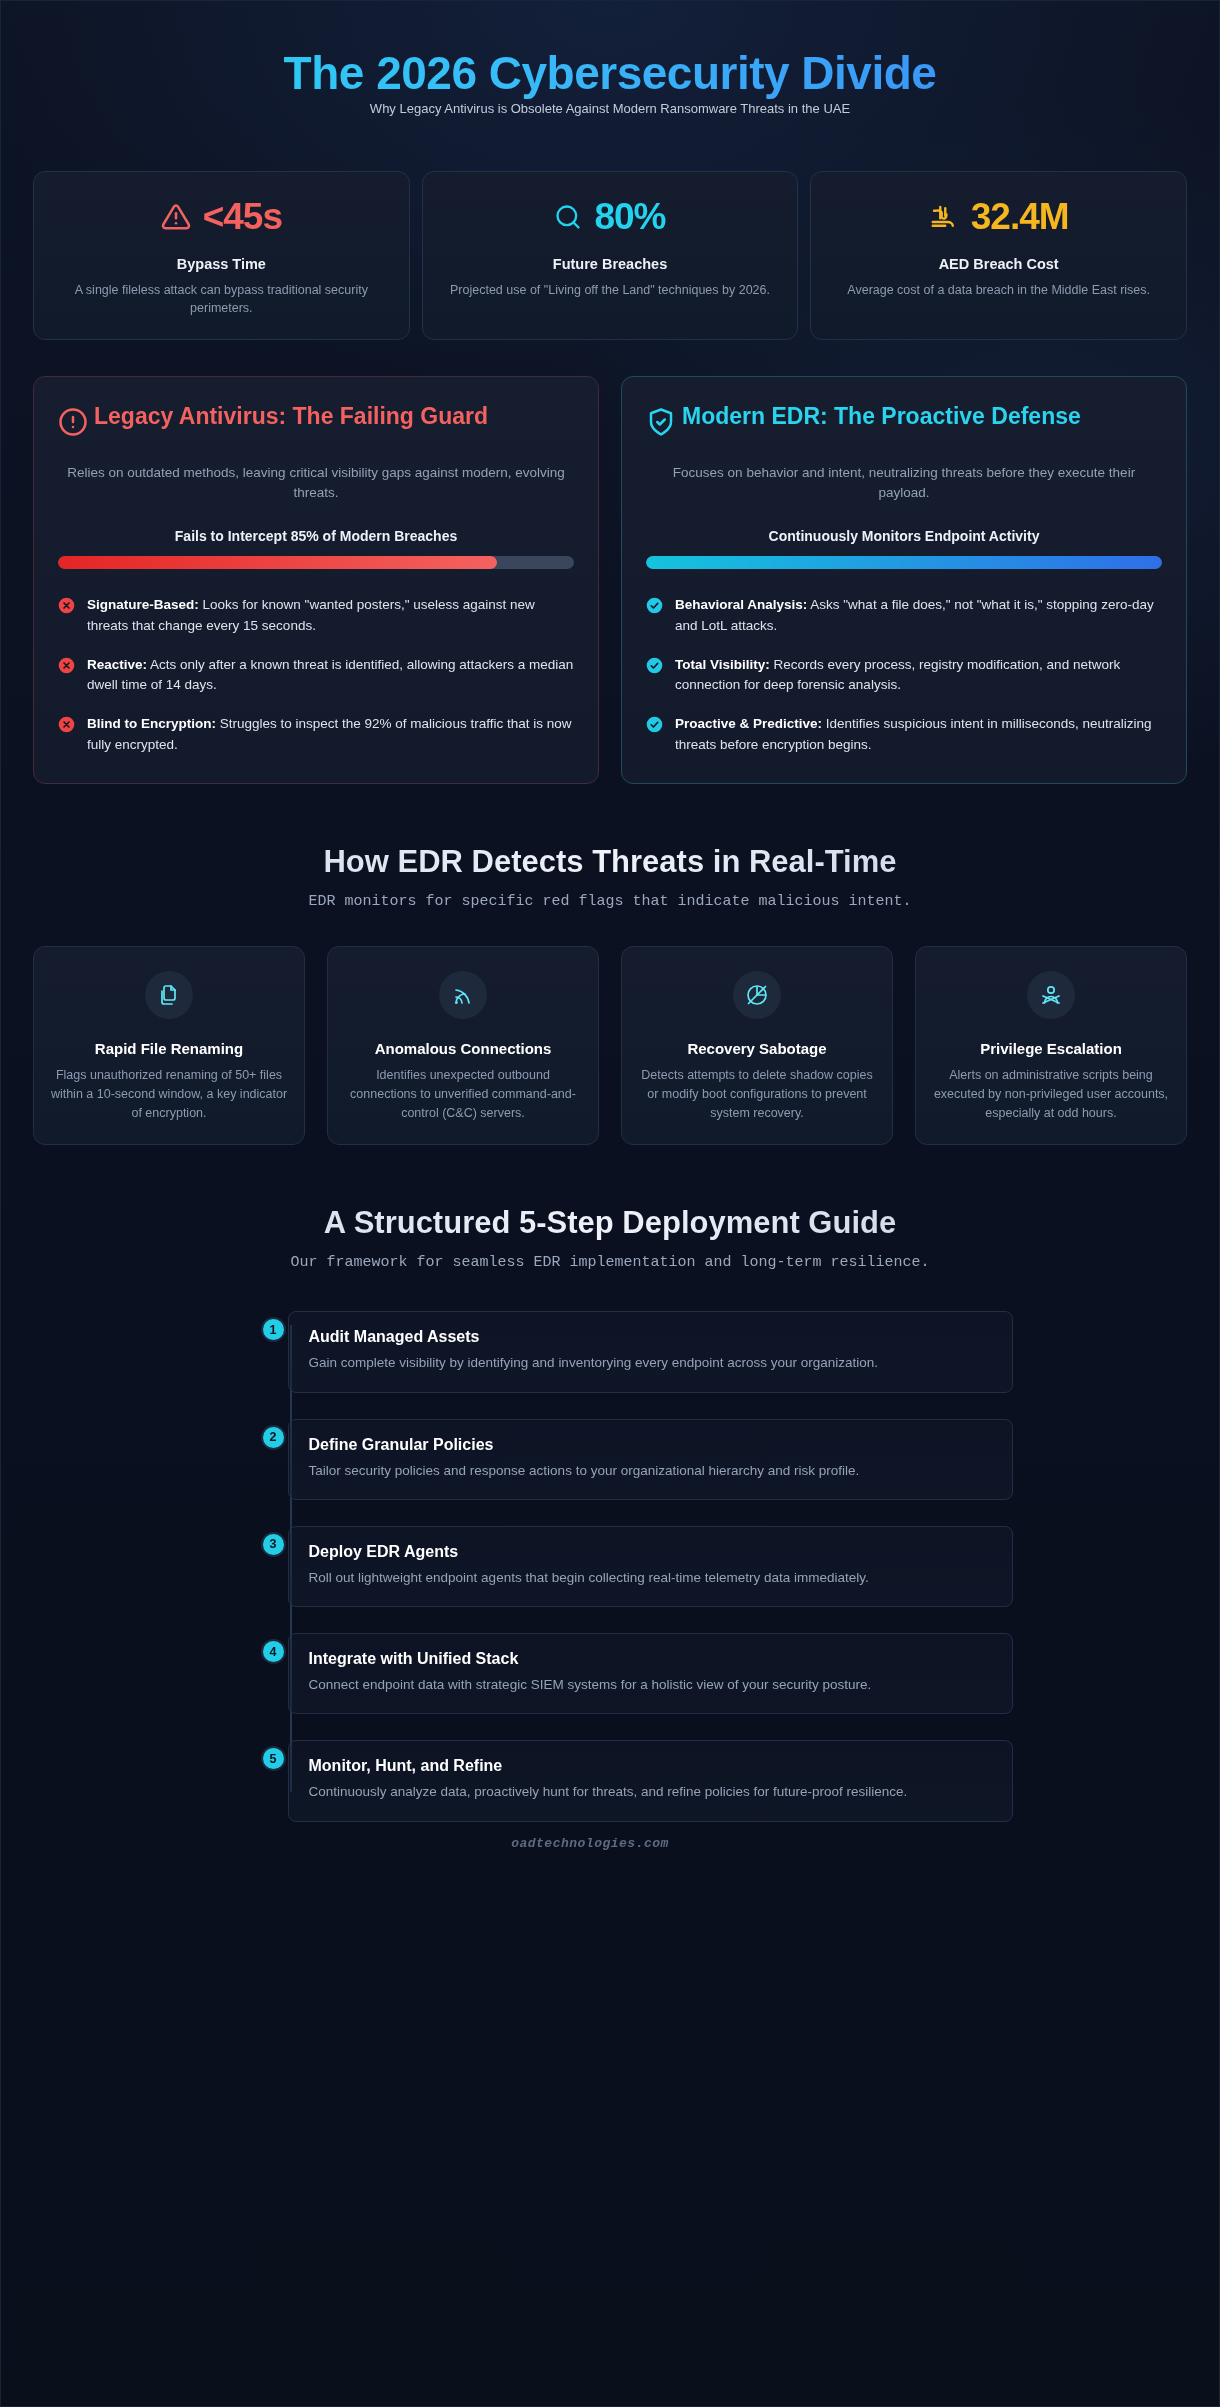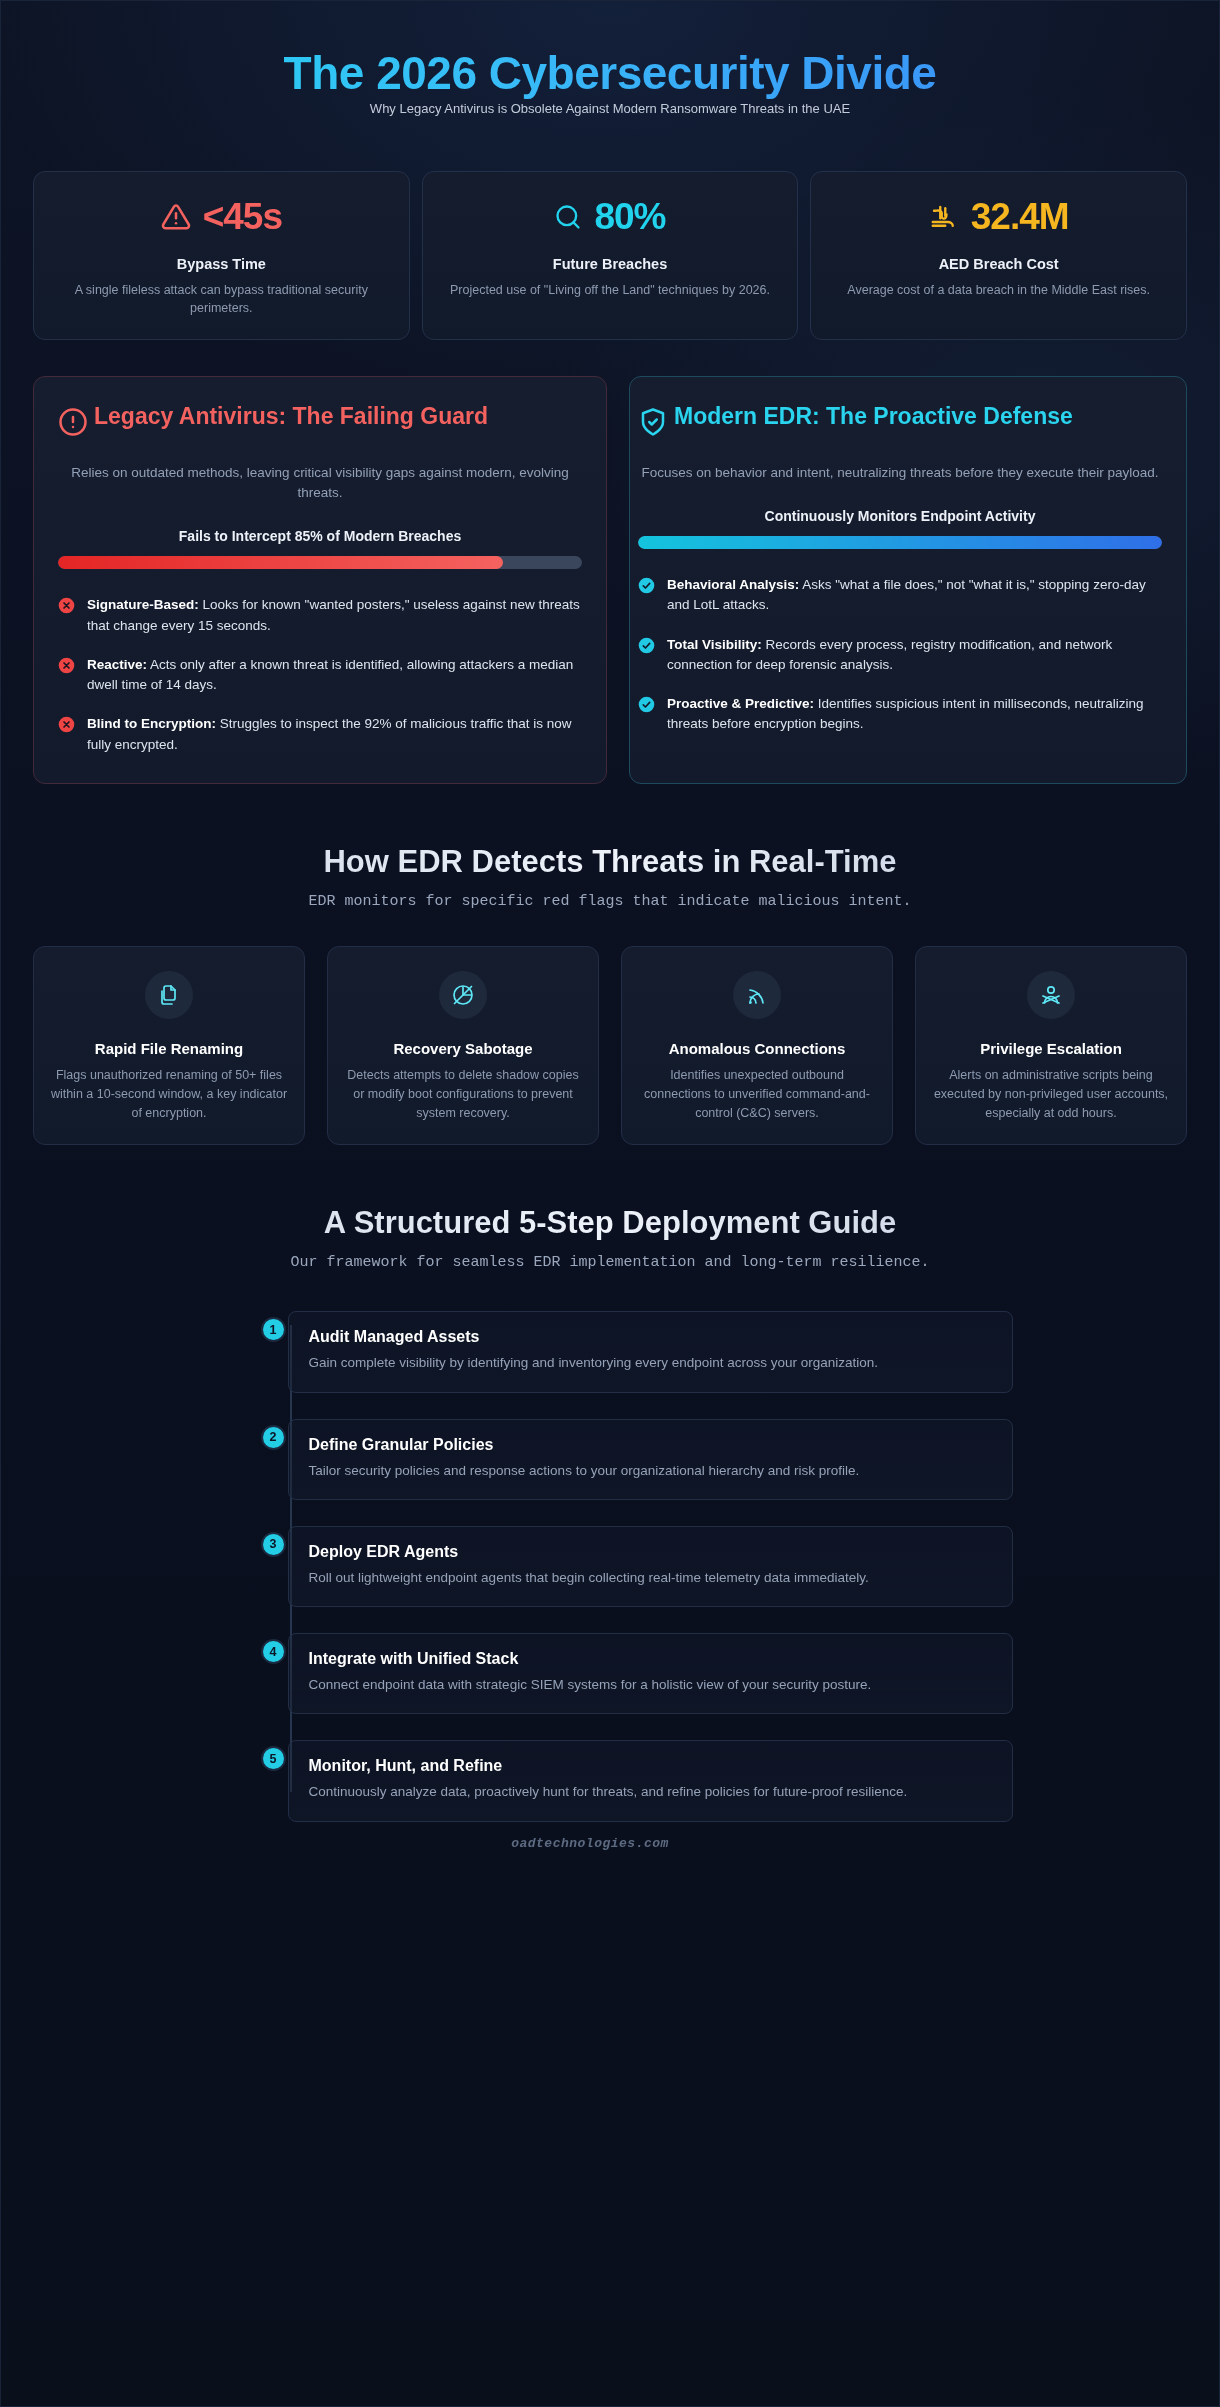--- a/index.html
+++ b/index.html
@@ -88,21 +88,21 @@
     gap: 22px;
     margin-top: 36px;
   }
   .panel {
     flex: 1;
     border-radius: 12px;
     padding: 26px 24px 28px 24px;
     background: linear-gradient(180deg, #151d2f 0%, #121a2b 100%);
   }
   .panel.legacy { border: 1px solid #43293a; }
-  .panel.edr { border: 1px solid #1e4a5e; padding-left: 8px; }
+  .panel.edr { border: 1px solid #1e4a5e; }
 
   .panel-head { display: flex; align-items: flex-start; gap: 6px; }
   .panel-head h2 { font-size: 23px; font-weight: bold; line-height: 1.2; }
   .panel.legacy h2 { color: #f4625f; }
   .panel.edr h2 { color: #2ad4ee; }
   .panel-icon { flex: 0 0 auto; margin-top: 4px; }
 
   .panel-sub {
     margin-top: 22px;
     text-align: center;
@@ -429,40 +429,40 @@
             <path d="M5 8v11a2 2 0 0 0 2 2h8"></path>
           </svg>
         </div>
         <div class="detect-title">Rapid File Renaming</div>
         <div class="detect-desc">Flags unauthorized renaming of 50+ files within a 10-second window, a key indicator of encryption.</div>
       </div>
 
       <div class="detect-card">
         <div class="detect-icon-wrap">
           <svg width="24" height="24" viewBox="0 0 24 24" fill="none" stroke="#5ee7f5" stroke-width="1.7" stroke-linecap="round" stroke-linejoin="round">
-            <circle cx="12" cy="12" r="9"></circle>
-              <path d="M12 4v8h8"></path>
-              <line x1="3.5" y1="20.5" x2="20.5" y2="3.5"></line>
-          </svg>
-        </div>
-        <div class="detect-title">Recovery Sabotage</div>
-        <div class="detect-desc">Detects attempts to delete shadow copies or modify boot configurations to prevent system recovery.</div>
-      </div>
-
-      <div class="detect-card">
-        <div class="detect-icon-wrap">
-          <svg width="24" height="24" viewBox="0 0 24 24" fill="none" stroke="#5ee7f5" stroke-width="1.7" stroke-linecap="round" stroke-linejoin="round">
             <path d="M5 20a9 9 0 0 1 9-9"></path>
               <path d="M5 14a6 6 0 0 1 6 6"></path>
               <circle cx="5.5" cy="19.5" r="1.3" fill="#5ee7f5" stroke="none"></circle>
             <path d="M5 7a15 15 0 0 1 13 13"></path>
           </svg>
         </div>
         <div class="detect-title">Anomalous Connections</div>
         <div class="detect-desc">Identifies unexpected outbound connections to unverified command-and-control (C&amp;C) servers.</div>
+      </div>
+
+      <div class="detect-card">
+        <div class="detect-icon-wrap">
+          <svg width="24" height="24" viewBox="0 0 24 24" fill="none" stroke="#5ee7f5" stroke-width="1.7" stroke-linecap="round" stroke-linejoin="round">
+            <circle cx="12" cy="12" r="9"></circle>
+              <path d="M12 4v8h8"></path>
+              <line x1="3.5" y1="20.5" x2="20.5" y2="3.5"></line>
+          </svg>
+        </div>
+        <div class="detect-title">Recovery Sabotage</div>
+        <div class="detect-desc">Detects attempts to delete shadow copies or modify boot configurations to prevent system recovery.</div>
       </div>
 
       <div class="detect-card">
         <div class="detect-icon-wrap">
           <svg width="24" height="24" viewBox="0 0 24 24" fill="none" stroke="#5ee7f5" stroke-width="1.7" stroke-linecap="round" stroke-linejoin="round">
             <circle cx="12" cy="7" r="3.2"></circle>
               <path d="M5.5 20a6.5 6.5 0 0 1 13 0"></path>
               <line x1="4" y1="13" x2="20" y2="20"></line>
               <line x1="20" y1="13" x2="4" y2="20"></line>
           </svg>

